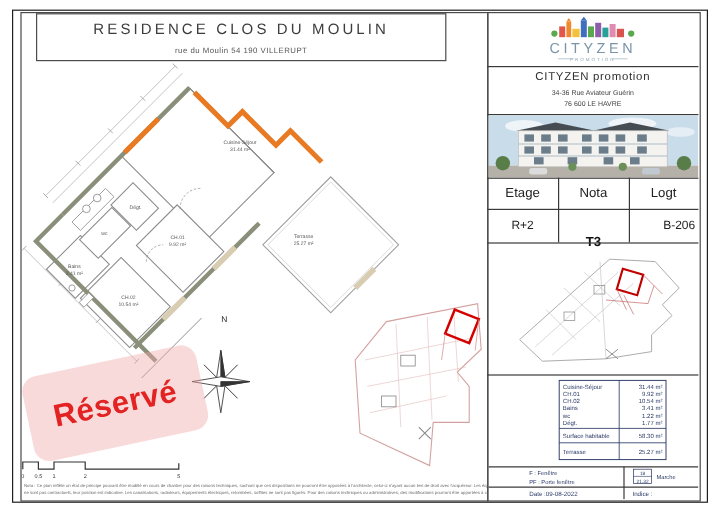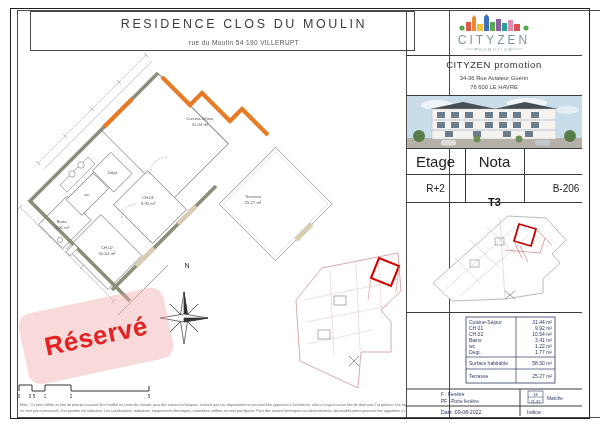--- a/index.html
+++ b/index.html
@@ -1,28 +1,28 @@
 <!DOCTYPE html>
 <html><head>
 <meta charset="utf-8">
 <style>
   html,body{margin:0;padding:0;background:#fff;}
   #sheet{position:relative;width:600px;height:424px;background:#fff;overflow:hidden;
          font-family:"Liberation Sans", sans-serif;color:#333;}
   .abs{position:absolute;}
   .frame{border:1.6px solid #1f1f1f;}
-  .box{border:1px solid #4a4a4a;padding-left:43px;}
+  .box{border:1px solid #4a4a4a;}
   .hline{background:#3a3a3a;height:1px;}
   .vline{background:#3a3a3a;width:1px;}
   .center{display:flex;align-items:center;justify-content:center;text-align:center;}
   #title{font-size:12.5px;letter-spacing:2.6px;color:#3d3d3d;}
   #subtitle{font-size:6.5px;color:#555;letter-spacing:.4px;}
   #company{font-size:9.5px;color:#2f2f2f;letter-spacing:.6px;}
   .addr{font-size:5.8px;color:#444;}
-  .uth{font-size:15px;color:#222;}
+  .uth{font-size:11px;color:#222;}
   .utv{font-size:10px;color:#222;}
   .utv.bold{font-weight:bold;font-size:11px;color:#111;}
   #stamp{left:22px;top:300px;width:148px;height:72px;transform:rotate(-12deg);
          background:rgba(240,168,168,.42);border-radius:13px;z-index:6;}
   #stamp span{color:#e32222;font-weight:bold;font-size:26px;letter-spacing:.5px;}
   svg{display:block;}
   svg text{font-family:"Liberation Sans", sans-serif;}
 </style>
 </head>
 <body>
@@ -220,20 +220,21 @@
       <circle cx="163" cy="40" r="6" fill="#587d48"></circle>
     <circle cx="70" cy="43" r="3.4" fill="#6a8f58"></circle>
       <circle cx="112" cy="43" r="3.4" fill="#6a8f58"></circle>
     <rect x="34" y="44" width="15" height="5.5" rx="2" fill="#dcdcdc"></rect>
     <rect x="128" y="44" width="15" height="5.5" rx="2" fill="#c0c8d0"></rect>
   </svg>
   <div class="abs hline" style="left:406px;top:148px;width:176px;"></div>
 
   <div class="abs center uth" style="left:406px;top:148px;width:59px;height:26px;">Etage</div>
   <div class="abs center uth" style="left:465px;top:148px;width:59px;height:26px;">Nota</div>
+  <div class="abs center uth" style="left:524px;top:148px;width:58px;height:26px;">Logt</div>
   <div class="abs hline" style="left:406px;top:174px;width:176px;"></div>
   <div class="abs center utv" style="left:406px;top:174px;width:59px;height:28px;">R+2</div>
   <div class="abs center utv bold" style="left:465px;top:188px;width:59px;height:28px;">T3</div>
   <div class="abs center utv" style="left:524px;top:174px;width:58px;height:28px;margin-left:13px;">B-206</div>
   <div class="abs vline" style="left:465px;top:148px;height:54px;"></div>
   <div class="abs vline" style="left:524px;top:148px;height:54px;"></div>
   <div class="abs hline" style="left:406px;top:202px;width:176px;"></div>
 
   <svg class="abs" style="left:407px;top:203px;" width="175" height="109" viewBox="407 203 175 109">
     <path d="M433,283 L508,216 L546,218 L566,240 L552,254 L560,263 L543,279 L543,293 L505,299 L452,301 Z" fill="#ffffff" stroke="#a8a8a8" stroke-width="0.8"></path>

